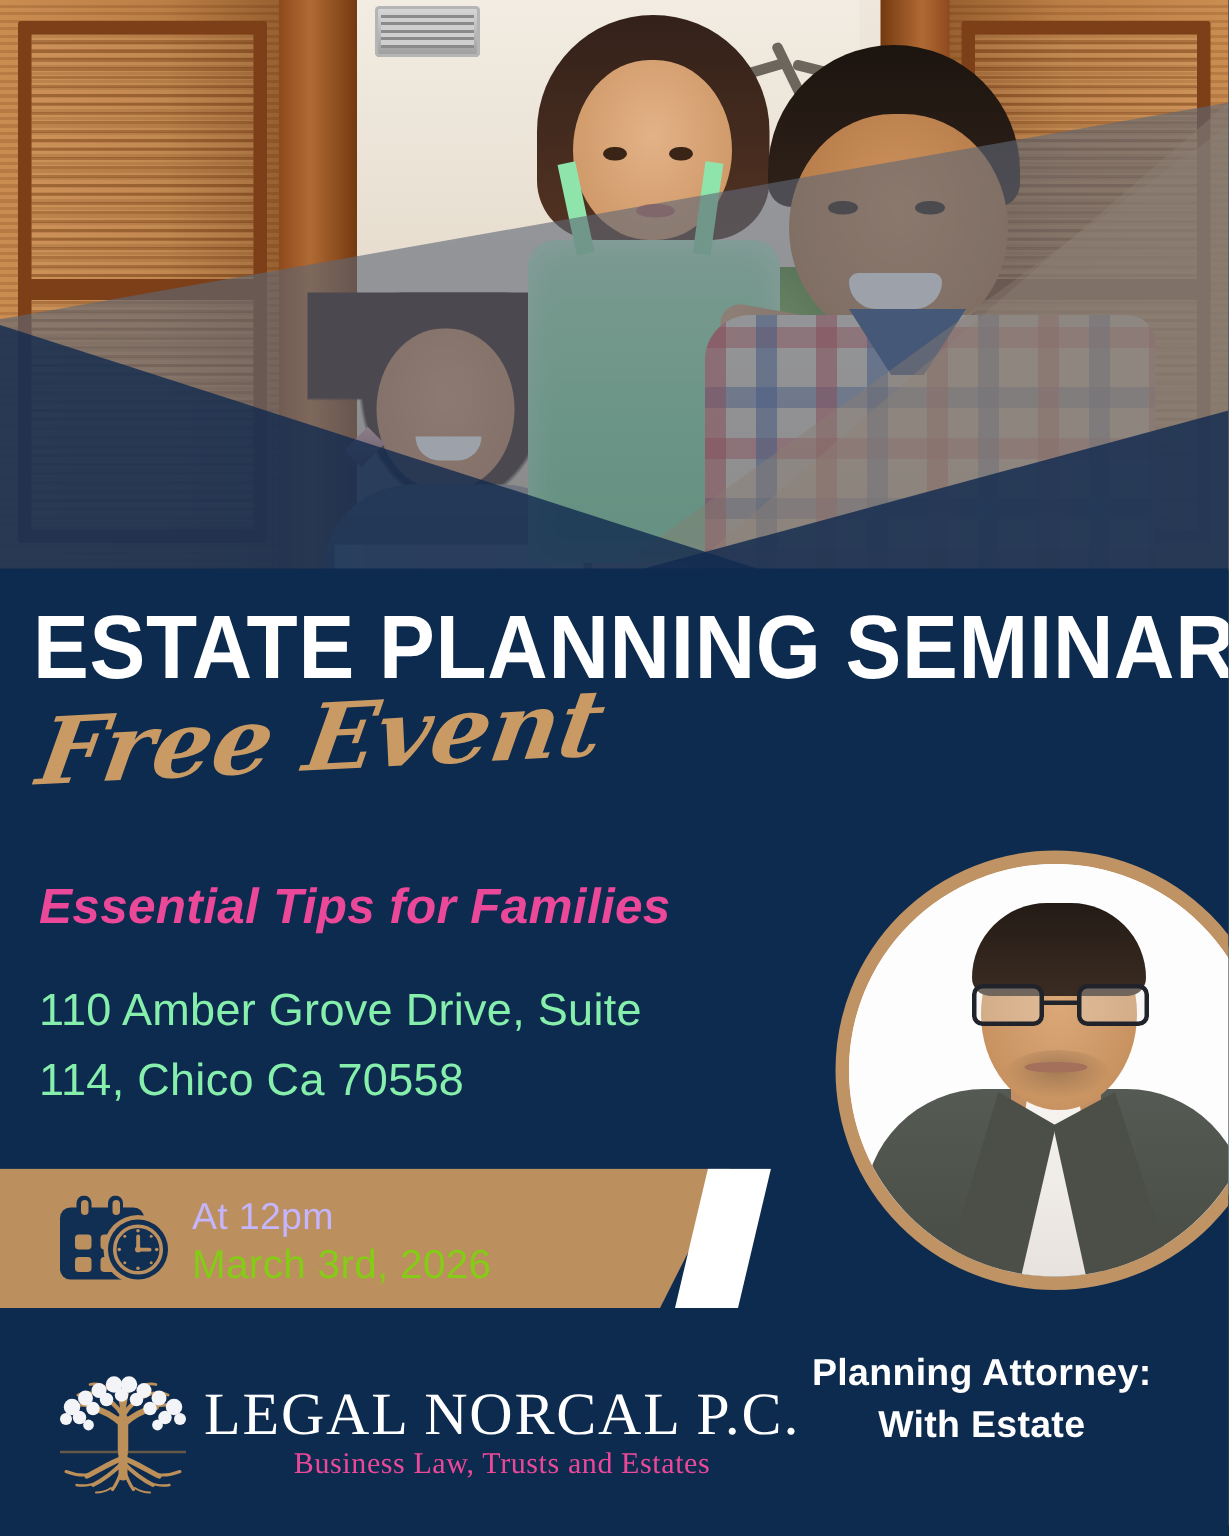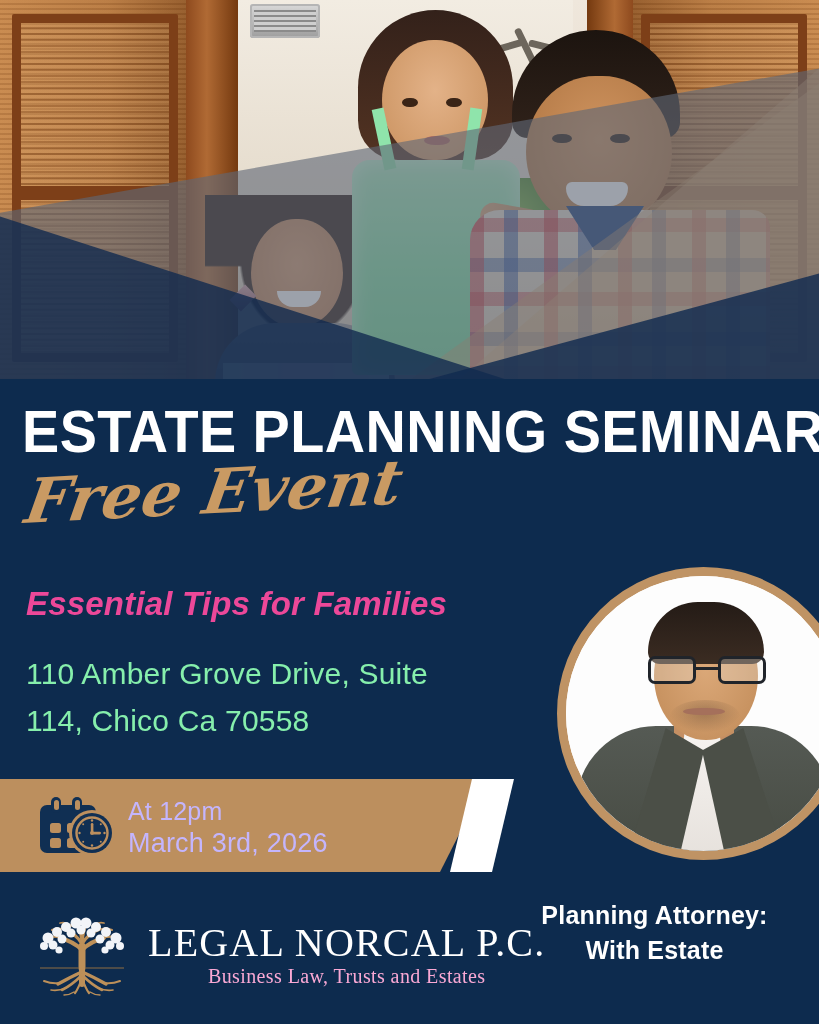--- a/index.html
+++ b/index.html
@@ -336,38 +336,38 @@
   .cal-icon{
     position:absolute;left:38px;top:797px;width:78px;height:58px;z-index:3;
   }
   .date-text{
     position:absolute;left:128px;top:796px;z-index:3;
   }
   .date-time{
     color:#c4b5fd;font-size:25px;line-height:31px;font-weight:normal;letter-spacing:.2px;
   }
   .date-day{
-    color:#c4b5fd;font-size:27px;line-height:33px;font-weight:normal;letter-spacing:.2px;
+    color:#84cc16;font-size:27px;line-height:33px;font-weight:normal;letter-spacing:.2px;
   }
 
   
   .logo{
     position:absolute;left:28px;top:912px;width:470px;height:86px;
-    display:flex;align-items:center;gap:12px;
+    display:flex;align-items:center;
   }
   .logo-mark{width:108px;height:86px;flex:0 0 108px;}
   .logo-txt{display:flex;flex-direction:column;}
   .logo-name{
     color:#ffffff;
     font-family:"Liberation Serif", serif;
     font-size:40px;line-height:42px;letter-spacing:1.2px;
     white-space:nowrap;
   }
   .logo-tag{
-    color:#f9a8d4;
+    color:#ec4899;
     font-family:"Liberation Serif", serif;
     font-size:20px;line-height:24px;letter-spacing:.4px;
     text-align:center;
     white-space:nowrap;
   }
 
   
   .credit{
     position:absolute;left:500px;top:898px;width:309px;
     color:#ffffff;text-align:center;

